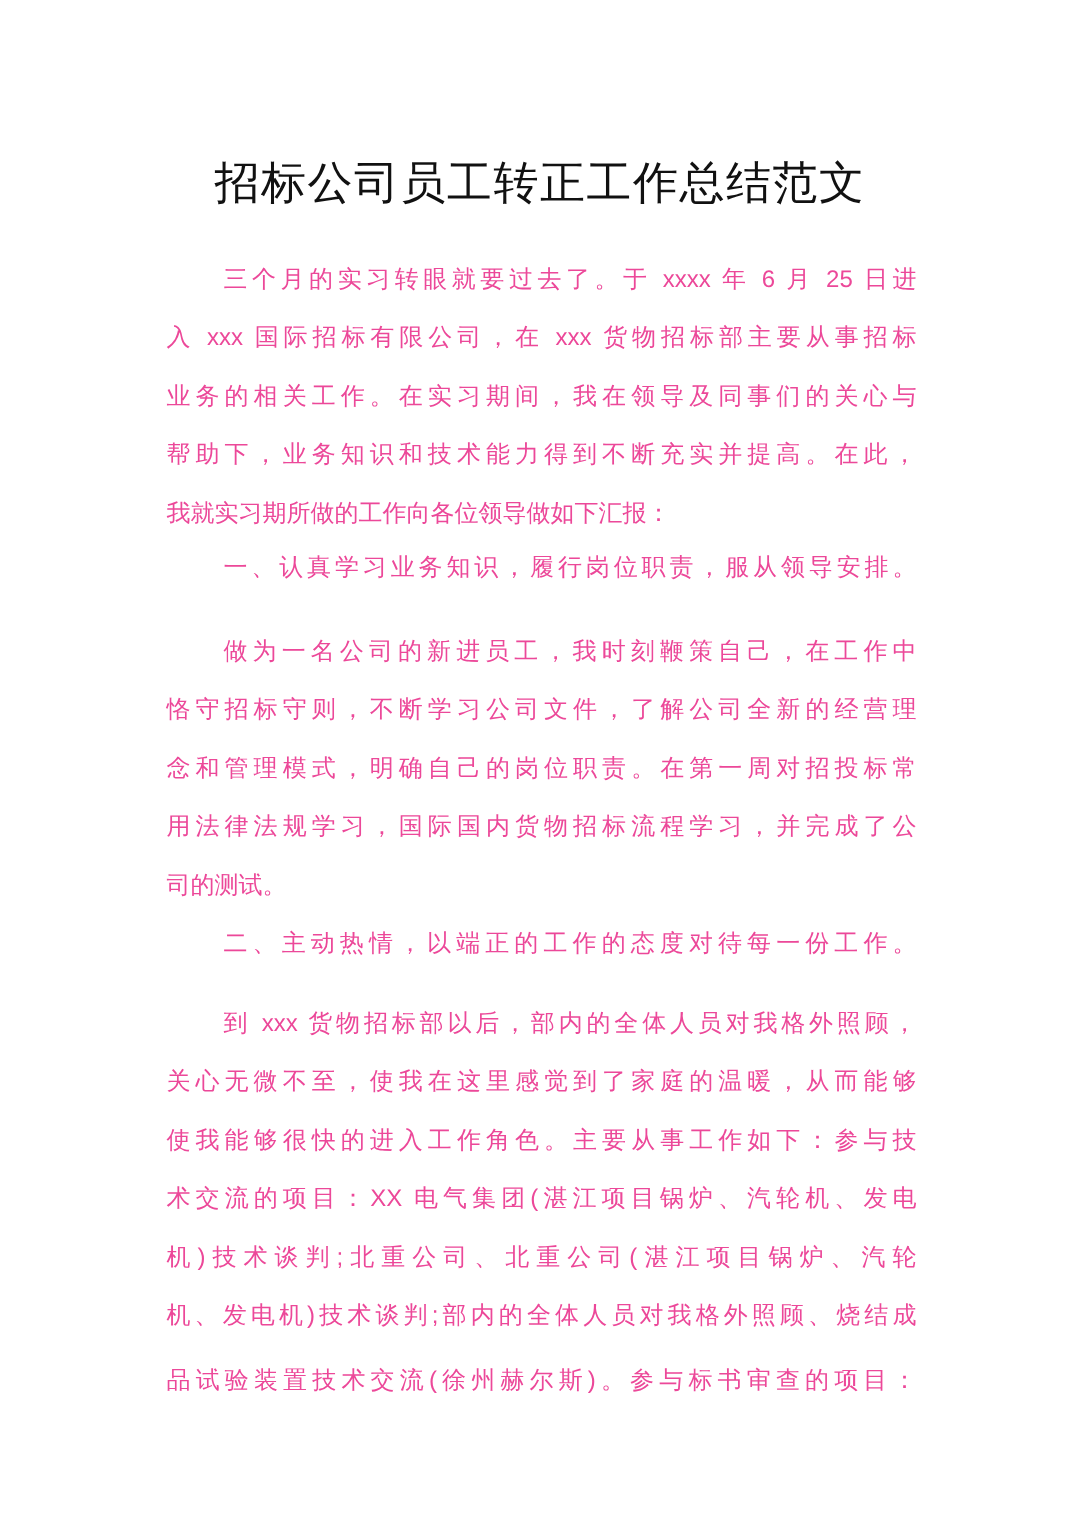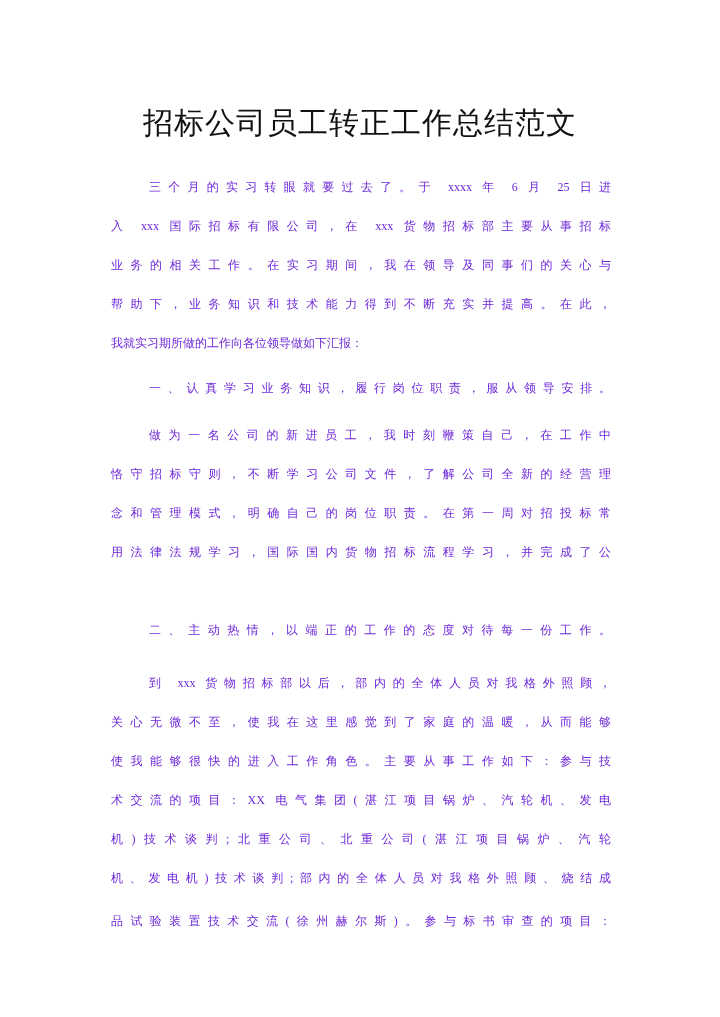--- a/index.html
+++ b/index.html
@@ -5,45 +5,46 @@
     html, body { margin: 0; padding: 0; background: #ffffff; }
     body { width: 720px; height: 1017px; position: relative; overflow: hidden; color: #111111; }
     .page { position: absolute; left: 0; top: 0; width: 720px; height: 1017px; background: #ffffff; }
     .title {
       position: absolute; left: 0; width: 720px; top: 103px;
       text-align: center; font-family: "DejaVu Serif", "Liberation Serif", serif;
       font-size: 30px; line-height: 40px; color: #111111; letter-spacing: 1px;
     }
     .line {
       position: absolute; left: 111px; width: 500px;
-      font-family: Liberation Serif, serif;
-      font-size: 12px; line-height: 30px; white-space: nowrap; color: #6d28d9;
+      font-family: Liberation Sans, sans-serif;
+      font-size: 16px; line-height: 30px; white-space: nowrap; color: #ec4899;
       text-align: justify; text-align-last: justify;
     }
     .line.indent { left: 149px; width: 462px; }
     .line.last { text-align-last: left; }
   </style>
 </head>
 <body>
 
 <div class="page">
   <div class="title">招标公司员工转正工作总结范文</div>
 
   <div class="line indent" style="top:172px">三个月的实习转眼就要过去了。于 xxxx 年 6 月 25 日进</div>
   <div class="line" style="top:211px">入 xxx 国际招标有限公司，在 xxx 货物招标部主要从事招标</div>
   <div class="line" style="top:289px">帮助下，业务知识和技术能力得到不断充实并提高。在此，</div>
   <div class="line" style="top:250px">业务的相关工作。在实习期间，我在领导及同事们的关心与</div>
   <div class="line last" style="top:328px">我就实习期所做的工作向各位领导做如下汇报：</div>
 
-  <div class="line indent" style="top:373px">一、认真学习业务知识，履行岗位职责，服从领导安排。</div>
+  <div class="line indent" style="top:364px">一、认真学习业务知识，履行岗位职责，服从领导安排。</div>
 
   <div class="line indent" style="top:420px">做为一名公司的新进员工，我时刻鞭策自己，在工作中</div>
   <div class="line" style="top:459px">恪守招标守则，不断学习公司文件，了解公司全新的经营理</div>
   <div class="line" style="top:498px">念和管理模式，明确自己的岗位职责。在第一周对招投标常</div>
   <div class="line" style="top:537px">用法律法规学习，国际国内货物招标流程学习，并完成了公</div>
+  <div class="line last" style="top:576px">司的测试。</div>
 
   <div class="line indent" style="top:615px">二、主动热情，以端正的工作的态度对待每一份工作。</div>
 
   <div class="line indent" style="top:668px">到 xxx 货物招标部以后，部内的全体人员对我格外照顾，</div>
   <div class="line" style="top:707px">关心无微不至，使我在这里感觉到了家庭的温暖，从而能够</div>
   <div class="line" style="top:746px">使我能够很快的进入工作角色。主要从事工作如下：参与技</div>
   <div class="line" style="top:785px">术交流的项目：XX 电气集团(湛江项目锅炉、汽轮机、发电</div>
   <div class="line" style="top:824px">机)技术谈判;北重公司、北重公司(湛江项目锅炉、汽轮</div>
   <div class="line" style="top:863px">机、发电机)技术谈判;部内的全体人员对我格外照顾、烧结成</div>
   <div class="line" style="top: 906px;">品试验装置技术交流(徐州赫尔斯)。参与标书审查的项目：</div>

